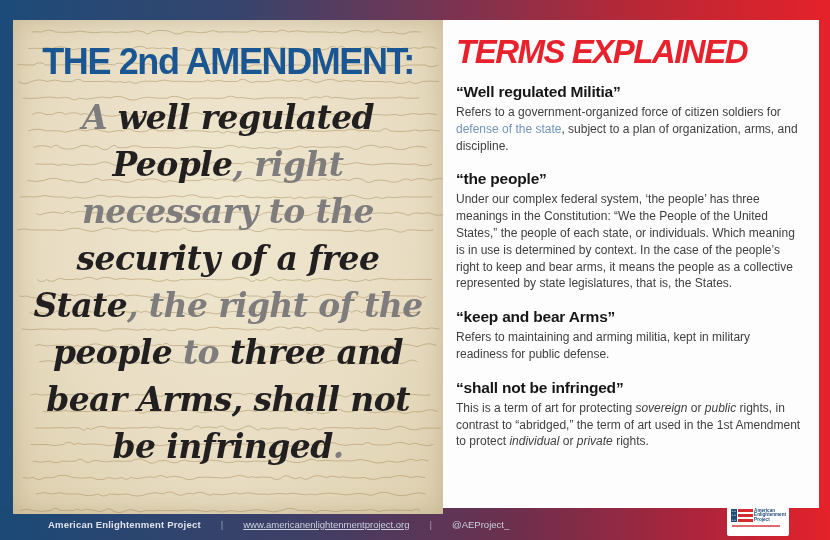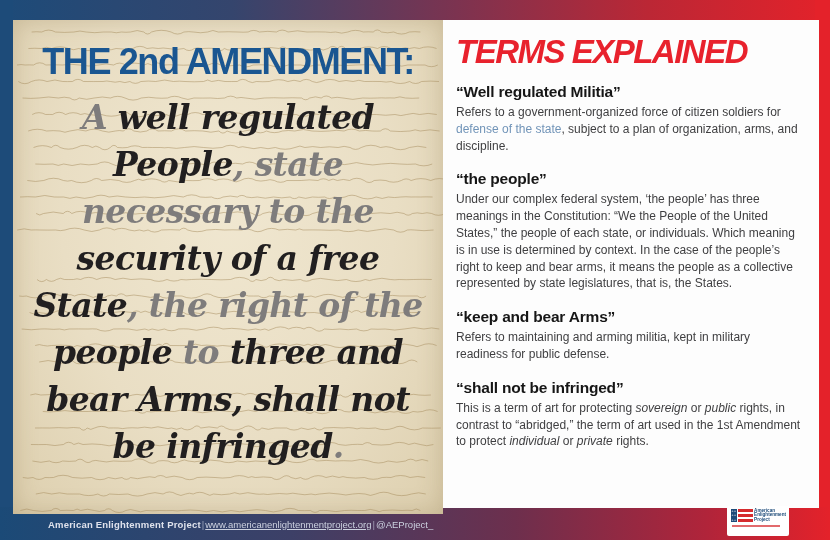--- a/index.html
+++ b/index.html
@@ -38,21 +38,21 @@
     font-size:33px;letter-spacing:-1.5px;white-space:nowrap;}
   .sections{padding:12px 18px 0 13px;}
   .section{margin-bottom:16px;}
   .section h3{margin:0 0 3px 0;font-size:15.5px;letter-spacing:-0.2px;color:#161616;
     font-family:"Liberation Sans",sans-serif;font-weight:bold;}
   .section p{margin:0;font-size:12px;line-height:1.4;color:#3f3f41;}
   .section .ital{font-style:italic;}
   .section a.link{color:#7194b8;text-decoration:none;cursor:pointer;}
 
   
-  .footer-inner{padding-left:48px;padding-top:1px;font-size:9.5px;color:#ccd1df;display:flex;align-items:center;gap:1px;}
+  .footer-inner{padding-left:48px;padding-top:1px;font-size:9.5px;color:#ccd1df;display:flex;align-items:center;gap:20px;}
   .footer-org{font-weight:bold;color:#dfe2ec;letter-spacing:.2px;}
   .footer-sep{color:rgba(220,225,238,.55);font-weight:normal;}
   .footer-url{color:#ccd1df;text-decoration:underline;cursor:pointer;}
   .footer-handle{color:#ccd1df;}
 
   
   .logo-box{position:absolute;left:727px;top:506px;width:62px;height:30px;z-index:6;background:#ffffff;
     border-radius:2px;box-sizing:border-box;padding:3px 3px 2px 4px;}
   .logo-flag{display:flex;}
   .logo-canton{width:8px;height:13px;background:#1d4b79;color:#ffffff;font-size:3.5px;line-height:4.3px;
@@ -108,21 +108,21 @@
         <path d="M22.0 408.0 q7.4 -0.1 14.7 0 q8.7 -0.7 17.3 0 q6.4 -1.0 12.9 0 q3.6 4.4 7.2 0 q3.7 2.8 7.4 0 q7.0 -3.2 14.0 0 q4.9 -0.1 9.7 0 q4.4 1.2 8.9 0 q5.3 -0.5 10.6 0 q6.8 -1.7 13.6 0 q6.6 -2.4 13.1 0 q3.5 1.2 7.1 0 q5.0 2.6 10.0 0 q5.7 3.8 11.5 0 q3.9 -4.2 7.8 0 q8.2 -2.2 16.5 0 q4.1 -4.0 8.3 0 q8.5 4.3 17.1 0 q5.6 -4.1 11.3 0 q3.9 4.1 7.8 0 q6.6 2.7 13.2 0 q5.9 -0.0 11.7 0 q7.3 4.1 14.5 0 q6.8 3.0 13.6 0 q4.6 3.9 9.2 0 q9.8 -0.9 19.6 0 q4.8 -0.8 9.5 0 q4.0 1.8 7.9 0 q7.2 0.9 14.5 0 q9.2 3.4 18.3 0 q6.2 -3.4 12.3 0 q8.2 3.7 16.4 0 q9.2 0.4 18.3 0"></path>
         <path d="M17.9 424.5 q7.7 0.2 15.5 0 q8.5 2.1 17.0 0 q5.2 -4.5 10.5 0 q4.6 -2.9 9.1 0 q9.2 -1.1 18.3 0 q7.8 2.6 15.6 0 q8.5 -3.2 17.1 0 q4.7 2.6 9.4 0 q3.8 -0.3 7.6 0 q8.9 2.5 17.7 0 q3.8 -1.8 7.6 0 q8.4 -1.4 16.8 0 q7.7 -0.9 15.3 0 q8.6 -2.2 17.2 0 q4.3 2.5 8.6 0 q7.1 -1.4 14.3 0 q8.3 4.3 16.6 0 q6.6 -3.8 13.2 0 q9.4 4.0 18.9 0 q5.0 2.6 10.0 0 q4.5 0.9 9.1 0 q3.7 0.3 7.4 0 q7.5 -4.0 15.0 0 q6.7 1.6 13.5 0 q5.2 -0.4 10.4 0 q4.8 -3.8 9.6 0 q8.9 1.1 17.7 0 q9.5 -4.2 18.9 0 q5.7 -2.7 11.4 0 q6.6 2.5 13.2 0"></path>
         <path d="M19.4 441.0 q8.5 2.6 16.9 0 q6.7 3.4 13.3 0 q6.6 0.8 13.3 0 q4.1 -3.7 8.2 0 q4.0 3.1 8.0 0 q3.7 -1.2 7.4 0 q6.9 1.9 13.8 0 q9.2 0.7 18.4 0 q7.2 -4.3 14.4 0 q6.1 4.5 12.1 0 q4.9 -0.8 9.9 0 q6.3 3.5 12.6 0 q3.7 -2.1 7.4 0 q6.4 1.6 12.8 0 q9.7 -1.8 19.3 0 q8.5 3.3 17.0 0 q9.2 1.9 18.5 0 q6.5 0.9 12.9 0 q9.6 -3.4 19.2 0 q9.1 3.2 18.3 0 q5.4 -3.5 10.8 0 q9.2 -1.2 18.5 0 q8.3 -0.6 16.5 0 q8.6 -3.0 17.1 0 q9.5 4.0 19.0 0 q8.8 2.5 17.5 0 q5.2 -3.6 10.4 0 q6.1 -3.0 12.3 0"></path>
         <path d="M9.8 457.5 q5.1 1.4 10.2 0 q6.0 3.9 12.0 0 q4.2 0.3 8.4 0 q9.6 -4.5 19.2 0 q9.5 1.4 19.0 0 q8.4 4.4 16.8 0 q6.8 2.6 13.6 0 q4.3 3.7 8.6 0 q6.8 2.4 13.6 0 q5.4 -1.5 10.8 0 q5.5 -4.0 11.1 0 q8.0 -2.7 16.0 0 q7.6 4.4 15.1 0 q8.9 -0.8 17.8 0 q7.7 1.1 15.4 0 q8.9 -3.8 17.9 0 q3.5 -1.7 7.0 0 q8.1 -1.1 16.2 0 q5.2 4.0 10.4 0 q4.6 -3.6 9.1 0 q4.8 2.5 9.6 0 q5.0 3.6 10.0 0 q7.7 -3.7 15.4 0 q6.5 -2.9 13.0 0 q4.0 -1.8 8.1 0 q8.7 1.2 17.3 0 q8.8 3.6 17.7 0 q4.5 -0.4 8.9 0 q9.5 -4.0 19.1 0 q7.5 -2.0 15.1 0"></path>
         <path d="M22.8 474.0 q7.9 -2.8 15.9 0 q7.7 -2.3 15.5 0 q6.3 0.0 12.5 0 q9.1 3.2 18.2 0 q5.8 4.0 11.5 0 q9.3 1.0 18.6 0 q9.5 4.1 19.0 0 q8.0 -2.7 16.1 0 q6.5 -4.1 13.0 0 q4.8 3.0 9.5 0 q3.8 -1.6 7.6 0 q6.6 -3.4 13.1 0 q3.6 2.7 7.1 0 q8.1 1.5 16.2 0 q5.1 -2.6 10.2 0 q8.1 -2.6 16.2 0 q3.7 0.5 7.4 0 q4.3 1.0 8.6 0 q7.5 -1.0 15.0 0 q5.8 -1.6 11.5 0 q6.3 1.5 12.7 0 q4.0 1.5 8.0 0 q9.9 -1.8 19.8 0 q6.9 2.0 13.7 0 q6.2 -1.0 12.4 0 q5.3 2.9 10.7 0 q8.0 -3.6 16.1 0 q9.8 3.3 19.5 0 q7.2 -2.4 14.4 0"></path>
         <path d="M7.3 490.5 q6.5 -2.9 12.9 0 q9.0 1.8 18.1 0 q4.5 -4.2 9.0 0 q6.6 -0.4 13.2 0 q3.6 -2.8 7.2 0 q6.7 -2.5 13.5 0 q5.2 1.9 10.4 0 q3.9 -3.5 7.8 0 q6.8 4.1 13.5 0 q4.5 -1.9 9.0 0 q5.6 2.7 11.2 0 q6.7 0.6 13.5 0 q6.6 0.3 13.2 0 q4.3 0.9 8.6 0 q8.8 -0.9 17.6 0 q7.2 2.4 14.5 0 q8.8 2.9 17.5 0 q8.7 2.5 17.3 0 q8.5 -1.6 17.0 0 q8.1 2.9 16.2 0 q8.5 -4.3 16.9 0 q6.1 0.3 12.2 0 q4.5 3.8 8.9 0 q3.9 -0.1 7.7 0 q8.7 2.2 17.4 0 q6.6 -0.4 13.1 0 q3.5 0.0 7.1 0 q5.5 -2.1 10.9 0 q3.5 2.3 7.1 0 q9.6 -0.9 19.3 0 q5.1 -0.4 10.1 0 q4.1 -3.0 8.2 0"></path>
       </svg>
     <h1 class="amendment-title">THE 2nd AMENDMENT:</h1>
     <div class="amendment-text">
         <div class="am-line"><span class="ink-gray">A </span><span class="ink-black">well regulated</span></div>
-        <div class="am-line"><span class="ink-black">People</span><span class="ink-gray">, state</span></div>
+        <div class="am-line"><span class="ink-black">People</span><span class="ink-gray">, right</span></div>
         <div class="am-line"><span class="ink-gray">necessary to the</span></div>
         <div class="am-line"><span class="ink-black">security of a free</span></div>
         <div class="am-line"><span class="ink-black">State</span><span class="ink-gray">, the right of the</span></div>
         <div class="am-line"><span class="ink-black">people</span><span class="ink-gray"> to </span><span class="ink-black">three and</span></div>
         <div class="am-line"><span class="ink-black">bear Arms, shall not</span></div>
         <div class="am-line"><span class="ink-black">be infringed</span><span class="ink-gray">.</span></div>
       </div>
   </div>
 
   <div class="terms-panel">

